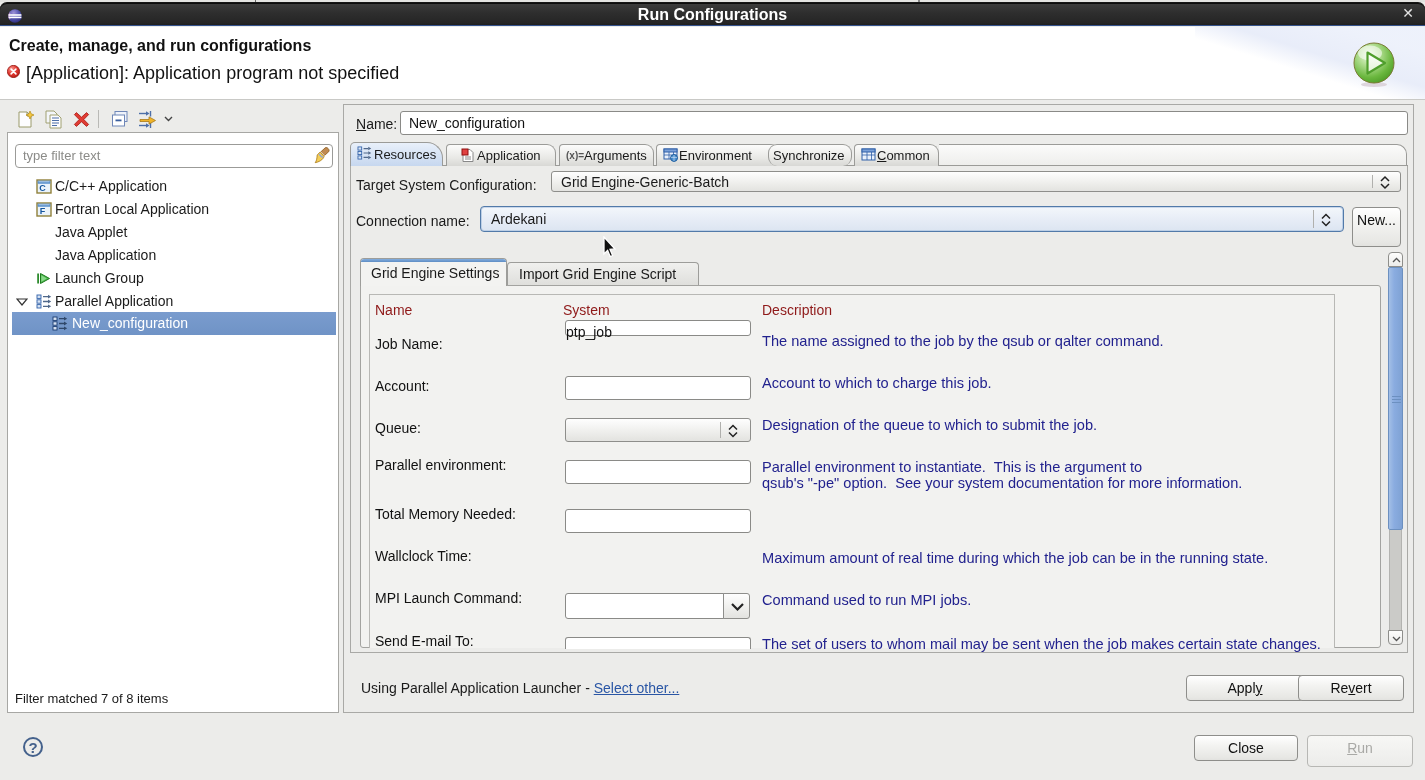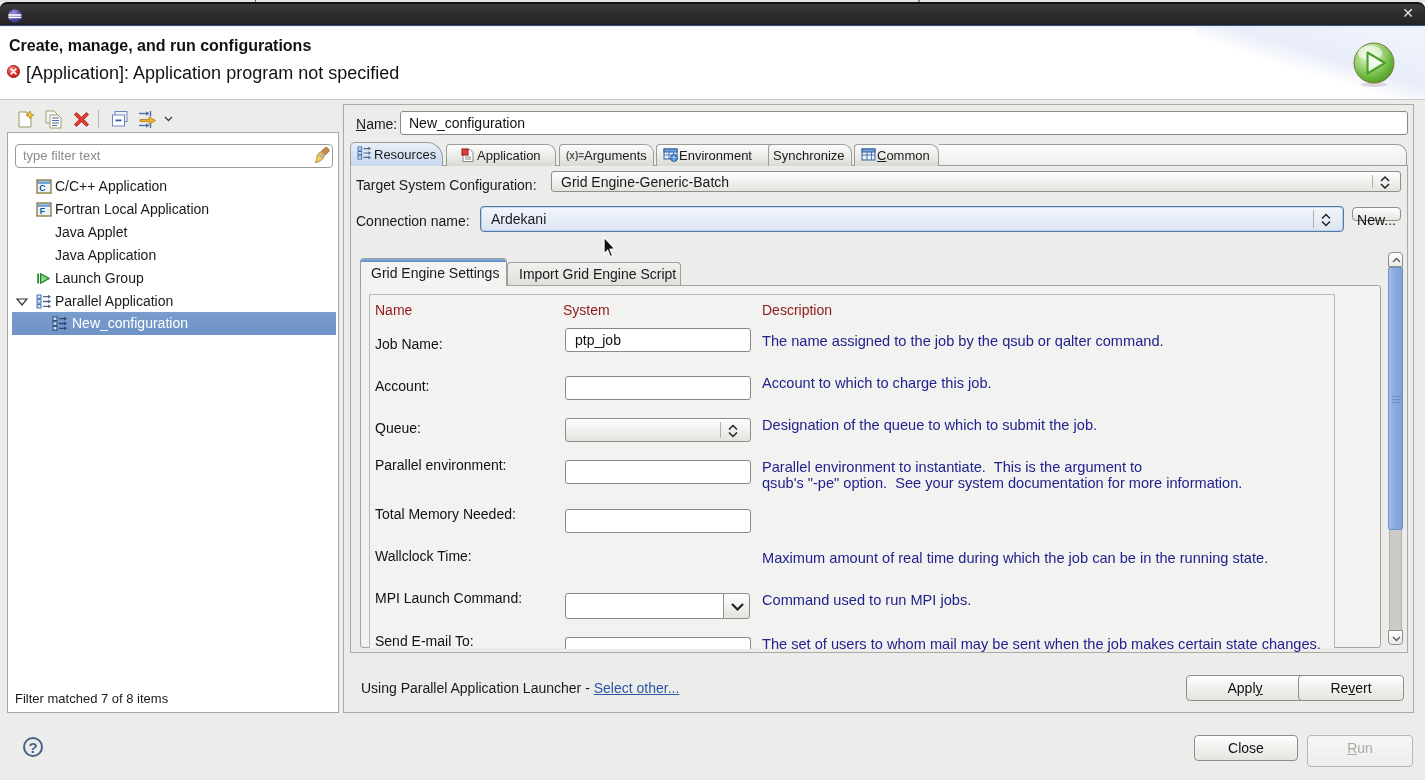--- a/index.html
+++ b/index.html
@@ -54,21 +54,21 @@
 .mtab .ic { position:absolute; left:6px; top:3px; }
 #mtabline { left:350px; top:165px; width:1058px; height:1px; background:#9b9b98; }
 #mtab0 { left:350px; top:142px; height:24px; background:linear-gradient(#e9f0fa,#c6d7ef); z-index:5; border-radius:5px 16px 0 0; line-height:23px; }
 
 
 #tcontent { left:350px; top:166px; width:1058px; height:487px; border:1px solid #a9a9a6; border-top:none; }
 
 
 #ntabsel { left:360px; top:258px; width:147px; height:28px; background:#f3f3f1; border:1px solid #9d9d9a; border-bottom:none; border-radius:4px 4px 0 0; z-index:4; }
 #ntabsel:before { content:""; position:absolute; left:0; top:0; right:0; height:3px; background:linear-gradient(#83aede,#5e8cc4); border-radius:3px 3px 0 0; }
-#ntabuns { left:507px; top:262px; width:174px; height:24px; background:linear-gradient(#f0f0ee,#dededb); border:1px solid #9d9d9a; border-bottom:none; border-radius:4px 4px 0 0; }
+#ntabuns { left:507px; top:262px; width:192px; height:24px; background:linear-gradient(#f0f0ee,#dededb); border:1px solid #9d9d9a; border-bottom:none; border-radius:4px 4px 0 0; }
 #nbody { left:360px; top:285px; width:1021px; height:363px; background:#f2f2f0; border:1px solid #a3a3a0; border-radius:0 3px 3px 3px; }
 #tframe { left:369px; top:294px; width:966px; height:354px; border:1px solid #b8b8b5; border-bottom:none; background:#f2f2f0; }
 
 .hdr { position:absolute; color:#8F1919; }
 .flabel { position:absolute; left:375px; color:#111; }
 .desc { position:absolute; left:762px; color:#22228E; font-size:14.6px; }
 
 
 #sbar { left:1388px; top:252px; width:16px; height:393px; }
 .sbtn { position:absolute; left:0; width:15px; height:15px; background:linear-gradient(#fdfdfc,#ececea); border:1px solid #8e8e8b; }
@@ -82,20 +82,21 @@
 
 svg { display:block; }
 </style>
 </head>
 <body>
 <div id="stage">
   <div class="abs" id="topstrip"></div>
   <div class="abs" style="left:255px;top:0;width:1px;height:2px;background:#666"></div>
   <div class="abs" style="left:918px;top:0;width:2px;height:2px;background:#888"></div>
   <div class="abs" id="titlebar"></div>
+  <div class="abs" id="titletext">Run Configurations</div>
   <div class="abs" id="closex">✕</div>
   <svg class="abs" style="left:8px;top:9px;" width="14" height="14" viewBox="0 0 14 14">
     <defs>
         <radialGradient id="ec" cx="40%" cy="28%" r="80%">
       <stop offset="0" stop-color="#9f93d8"></stop>
           <stop offset="0.45" stop-color="#5a5ab4"></stop>
           <stop offset="1" stop-color="#28287a"></stop>
     </radialGradient>
       </defs>
     <circle cx="7" cy="7" r="6.8" fill="url(#ec)"></circle>
@@ -278,21 +279,21 @@
       </span><span style="margin-left:24px">Arguments</span></div>
   <div class="mtab" style="left:656px;width:124px;"><span class="ic">
         <svg width="15" height="14" viewBox="0 0 15 14">
           <rect x="1" y="1" width="13" height="10" fill="#eaf1fb" stroke="#3060a8"></rect>
           <rect x="1" y="1" width="13" height="3" fill="#7aa0d8" stroke="#3060a8"></rect>
           <path d="M1 7 h13 M6 4 v7 M10.5 4 v7" stroke="#3060a8" stroke-width="0.8"></path>
           <circle cx="11" cy="10" r="3.4" fill="#4a90d0" stroke="#1c5c9c"></circle>
           <path d="M8 9.4 h6 M11 7 v6" stroke="#cce0f4" stroke-width="0.7"></path>
         </svg>
       </span><span style="margin-left:22px">Environment</span></div>
-  <div class="mtab" style="left:768px;width:84px;"><span style="margin-left:4px">Synchronize</span></div>
+  <div class="mtab" style="left:768px;width:84px;border-radius:9px;"><span style="margin-left:4px">Synchronize</span></div>
   <div class="mtab" style="left:854px;width:85px;"><span class="ic">
         <svg width="15" height="13" viewBox="0 0 15 13">
           <rect x="1" y="1" width="13" height="11" fill="#eaf1fb" stroke="#3060a8"></rect>
           <rect x="1" y="1" width="13" height="3" fill="#7aa0d8" stroke="#3060a8"></rect>
           <path d="M1 7 h13 M6 4 v8 M10.5 4 v8" stroke="#3060a8" stroke-width="0.8"></path>
         </svg>
       </span><span style="margin-left:22px"><u>C</u>ommon</span></div>
 
   <div class="abs" style="left:939px;top:144px;width:468px;height:21px;border-top:1px solid #9b9b98;border-right:1px solid #9b9b98;border-radius:0 10px 0 0;background:linear-gradient(#fbfbfa,#eeeeec)"></div>
   <div class="abs" id="tcontent"></div>
@@ -309,37 +310,37 @@
   <div class="abs" style="left:356px;top:213px">Connection name:</div>
   <div class="abs" style="left:480px;top:206px;width:864px;height:26px;background:linear-gradient(#f3f7fb,#e6ecf6 55%,#dce5f1);border:1px solid #527aa9;border-radius:4px;box-shadow:inset 0 1px 0 #c9d7ea, inset 0 0 0 1px #bccfe6;">
     <span style="position:absolute;left:10px;top:4px">Ardekani</span>
     <span class="spin" style="right:8px">
         <svg style="position:absolute;top:5px" width="14" height="16" viewBox="0 0 14 16">
           <path d="M3 6.5 L7 2.5 L11 6.5" stroke="#222" stroke-width="1.5" fill="none"></path>
           <path d="M3 9.5 L7 13.5 L11 9.5" stroke="#222" stroke-width="1.5" fill="none"></path>
         </svg>
       </span>
   </div>
-  <div class="btn" style="left:1352px;top:207px;width:49px;height:14px;line-height:24px;">New...</div>
+  <div class="btn" style="left:1352px;top:207px;width:49px;height:40px;line-height:24px;">New...</div>
 
   <div class="abs" id="ntabuns">
       <span style="position:absolute;left:11px;top:3px">Import Grid Engine Script</span>
     </div>
   <div class="abs" id="ntabsel">
       <span style="position:absolute;left:10px;top:6px">Grid Engine Settings</span>
     </div>
   <div class="abs" id="nbody"></div>
   <div class="abs" id="tframe"></div>
 
   <div class="hdr" style="left:375px;top:302px">Name</div>
   <div class="hdr" style="left:563px;top:302px">System</div>
   <div class="hdr" style="left:762px;top:302px">Description</div>
 
   <div class="flabel" style="top:336px">Job Name:</div>
-  <div class="input" style="left:565px;top:328px;width:186px;height:24px;line-height:22px;padding-left:9px">ptp_job</div>
+  <div class="input" style="left:565px;top:320px;width:186px;height:16px;line-height:22px;padding-left:0">ptp_job</div>
   <div class="desc" style="top:333px">The name assigned to the job by the qsub or qalter command.</div>
 
   <div class="flabel" style="top:378px">Account:</div>
   <div class="input" style="left:565px;top:376px;width:186px;height:24px;"></div>
   <div class="desc" style="top:375px">Account to which to charge this job.</div>
 
   <div class="flabel" style="top:420px">Queue:</div>
   <div class="combo" style="left:565px;top:418px;width:186px;height:24px;">
     <span class="spin" style="right:8px">
         <svg style="position:absolute;top:4px" width="14" height="16" viewBox="0 0 14 16">

